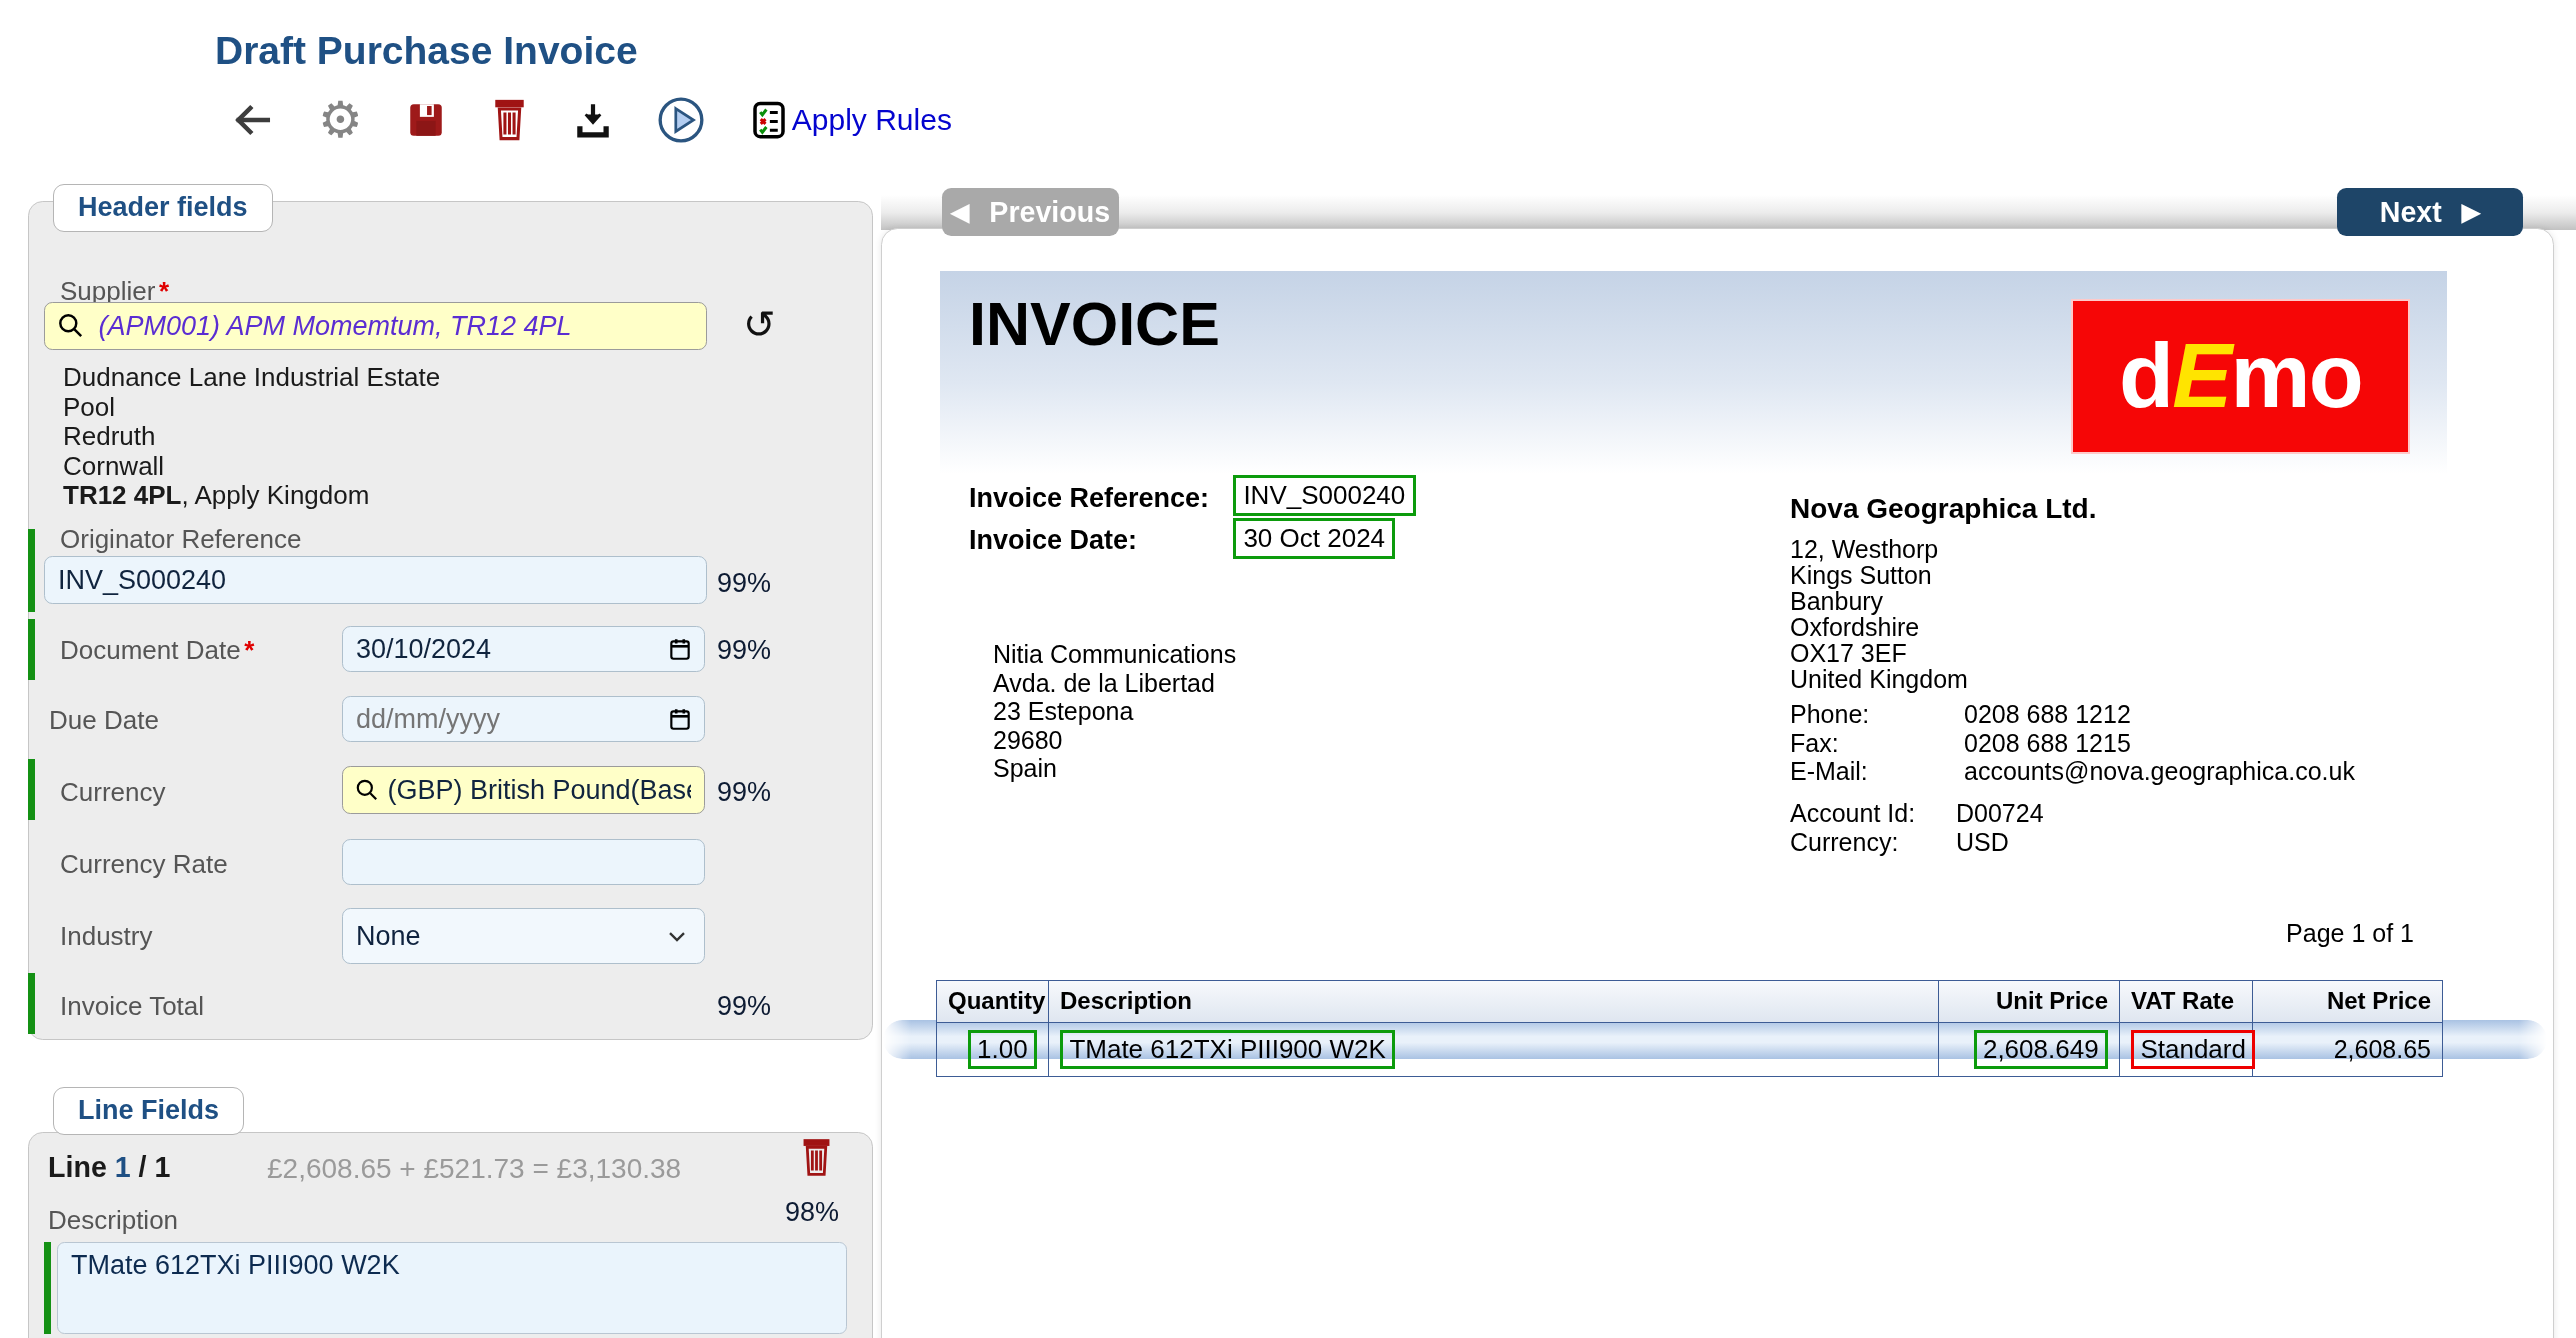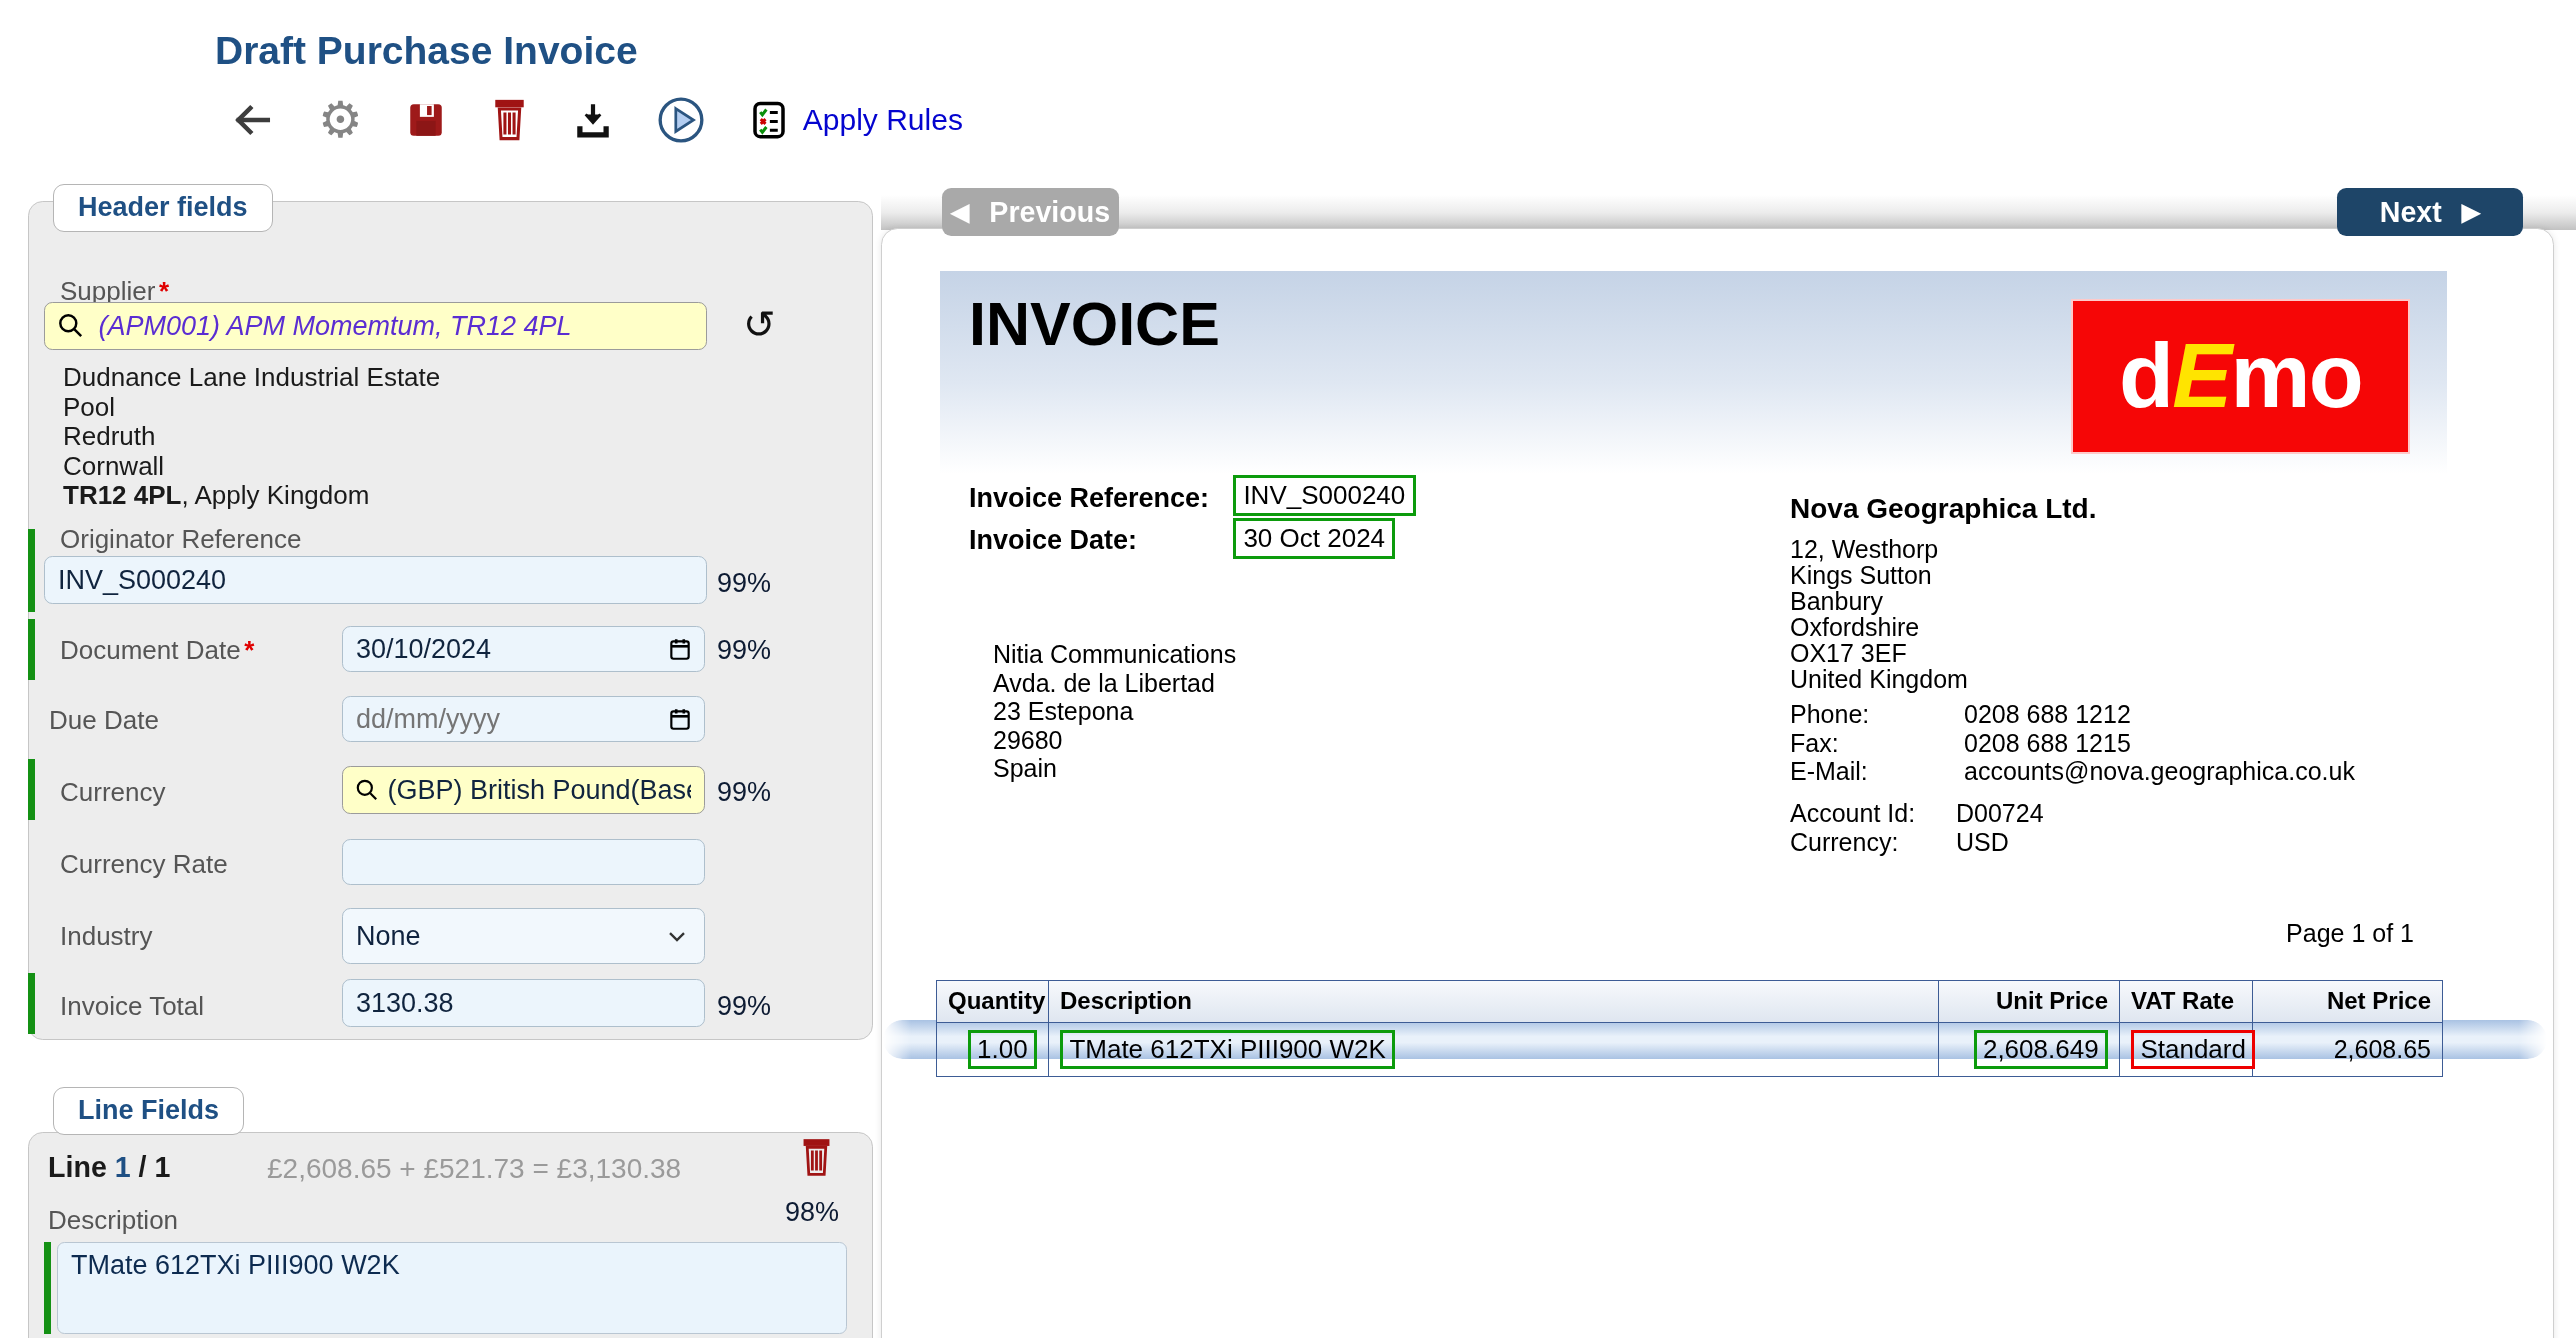--- a/index.html
+++ b/index.html
@@ -3,21 +3,21 @@
 <meta charset="utf-8">
 <style>
   html,body{margin:0;padding:0;background:#fff;}
   .screen{position:relative;width:2576px;height:1339px;background:#ffffff;overflow:hidden;
           font-family:"Liberation Sans", sans-serif;color:#222;margin-top:20px;}
 
   
   .app-title{position:absolute;left:215px;top:9.2px;font-size:39px;font-weight:bold;color:#1f5084;}
   .toolbar{position:absolute;left:228px;top:70px;height:59px;display:flex;align-items:center;gap:42px;}
   .tbtn{display:flex;align-items:center;justify-content:center;cursor:pointer;}
-  .apply-rules{display:flex;align-items:center;gap:13px;color:#0404cf;font-size:30px;cursor:pointer;}
+  .apply-rules{display:flex;align-items:center;gap:2px;color:#0404cf;font-size:30px;cursor:pointer;}
 
   
   .panel{position:absolute;left:28px;width:843px;background:#ededed;border:1.8px solid #c6c6c6;border-radius:14.7px;}
   .panel.header{top:181px;height:837px;}
   .panel.lines{top:1112px;height:276px;}
   .panel-tab{position:absolute;background:#ffffff;border:1.8px solid #b5b5b5;border-radius:11px;
              padding:7.4px 24px;font-size:27px;font-weight:bold;color:#1f5084;z-index:3;}
   .tab-header{left:53px;top:164px;}
   .tab-lines{left:53px;top:1067px;}
 
@@ -237,23 +237,20 @@
     <span>None</span>
     <span>
       <svg width="28" height="28" viewBox="0 0 24 24" fill="none" stroke="#333" stroke-width="2">
           <path d="M6 9.5 12 15.5 18 9.5"></path>
         </svg>
     </span>
   </div>
 
   <div class="stripe" style="top:953px;height:61px;"></div>
   <div class="flabel" style="left:60px;top:971px;">Invoice Total</div>
-  <div class="field" style="left:342px;top:959px;width:363px;height:48px;">
-    <input value="3130.38" style="">
-  </div>
   <div class="conf" style="left:717px;top:971px;">99%</div>
 
   <div class="panel lines"></div>
   <div class="panel-tab tab-lines">Line Fields</div>
 
   <div class="line-head">
     <span>Line</span>
     <span class="cur">1</span>
     <span>/</span>
     <span>1</span>

